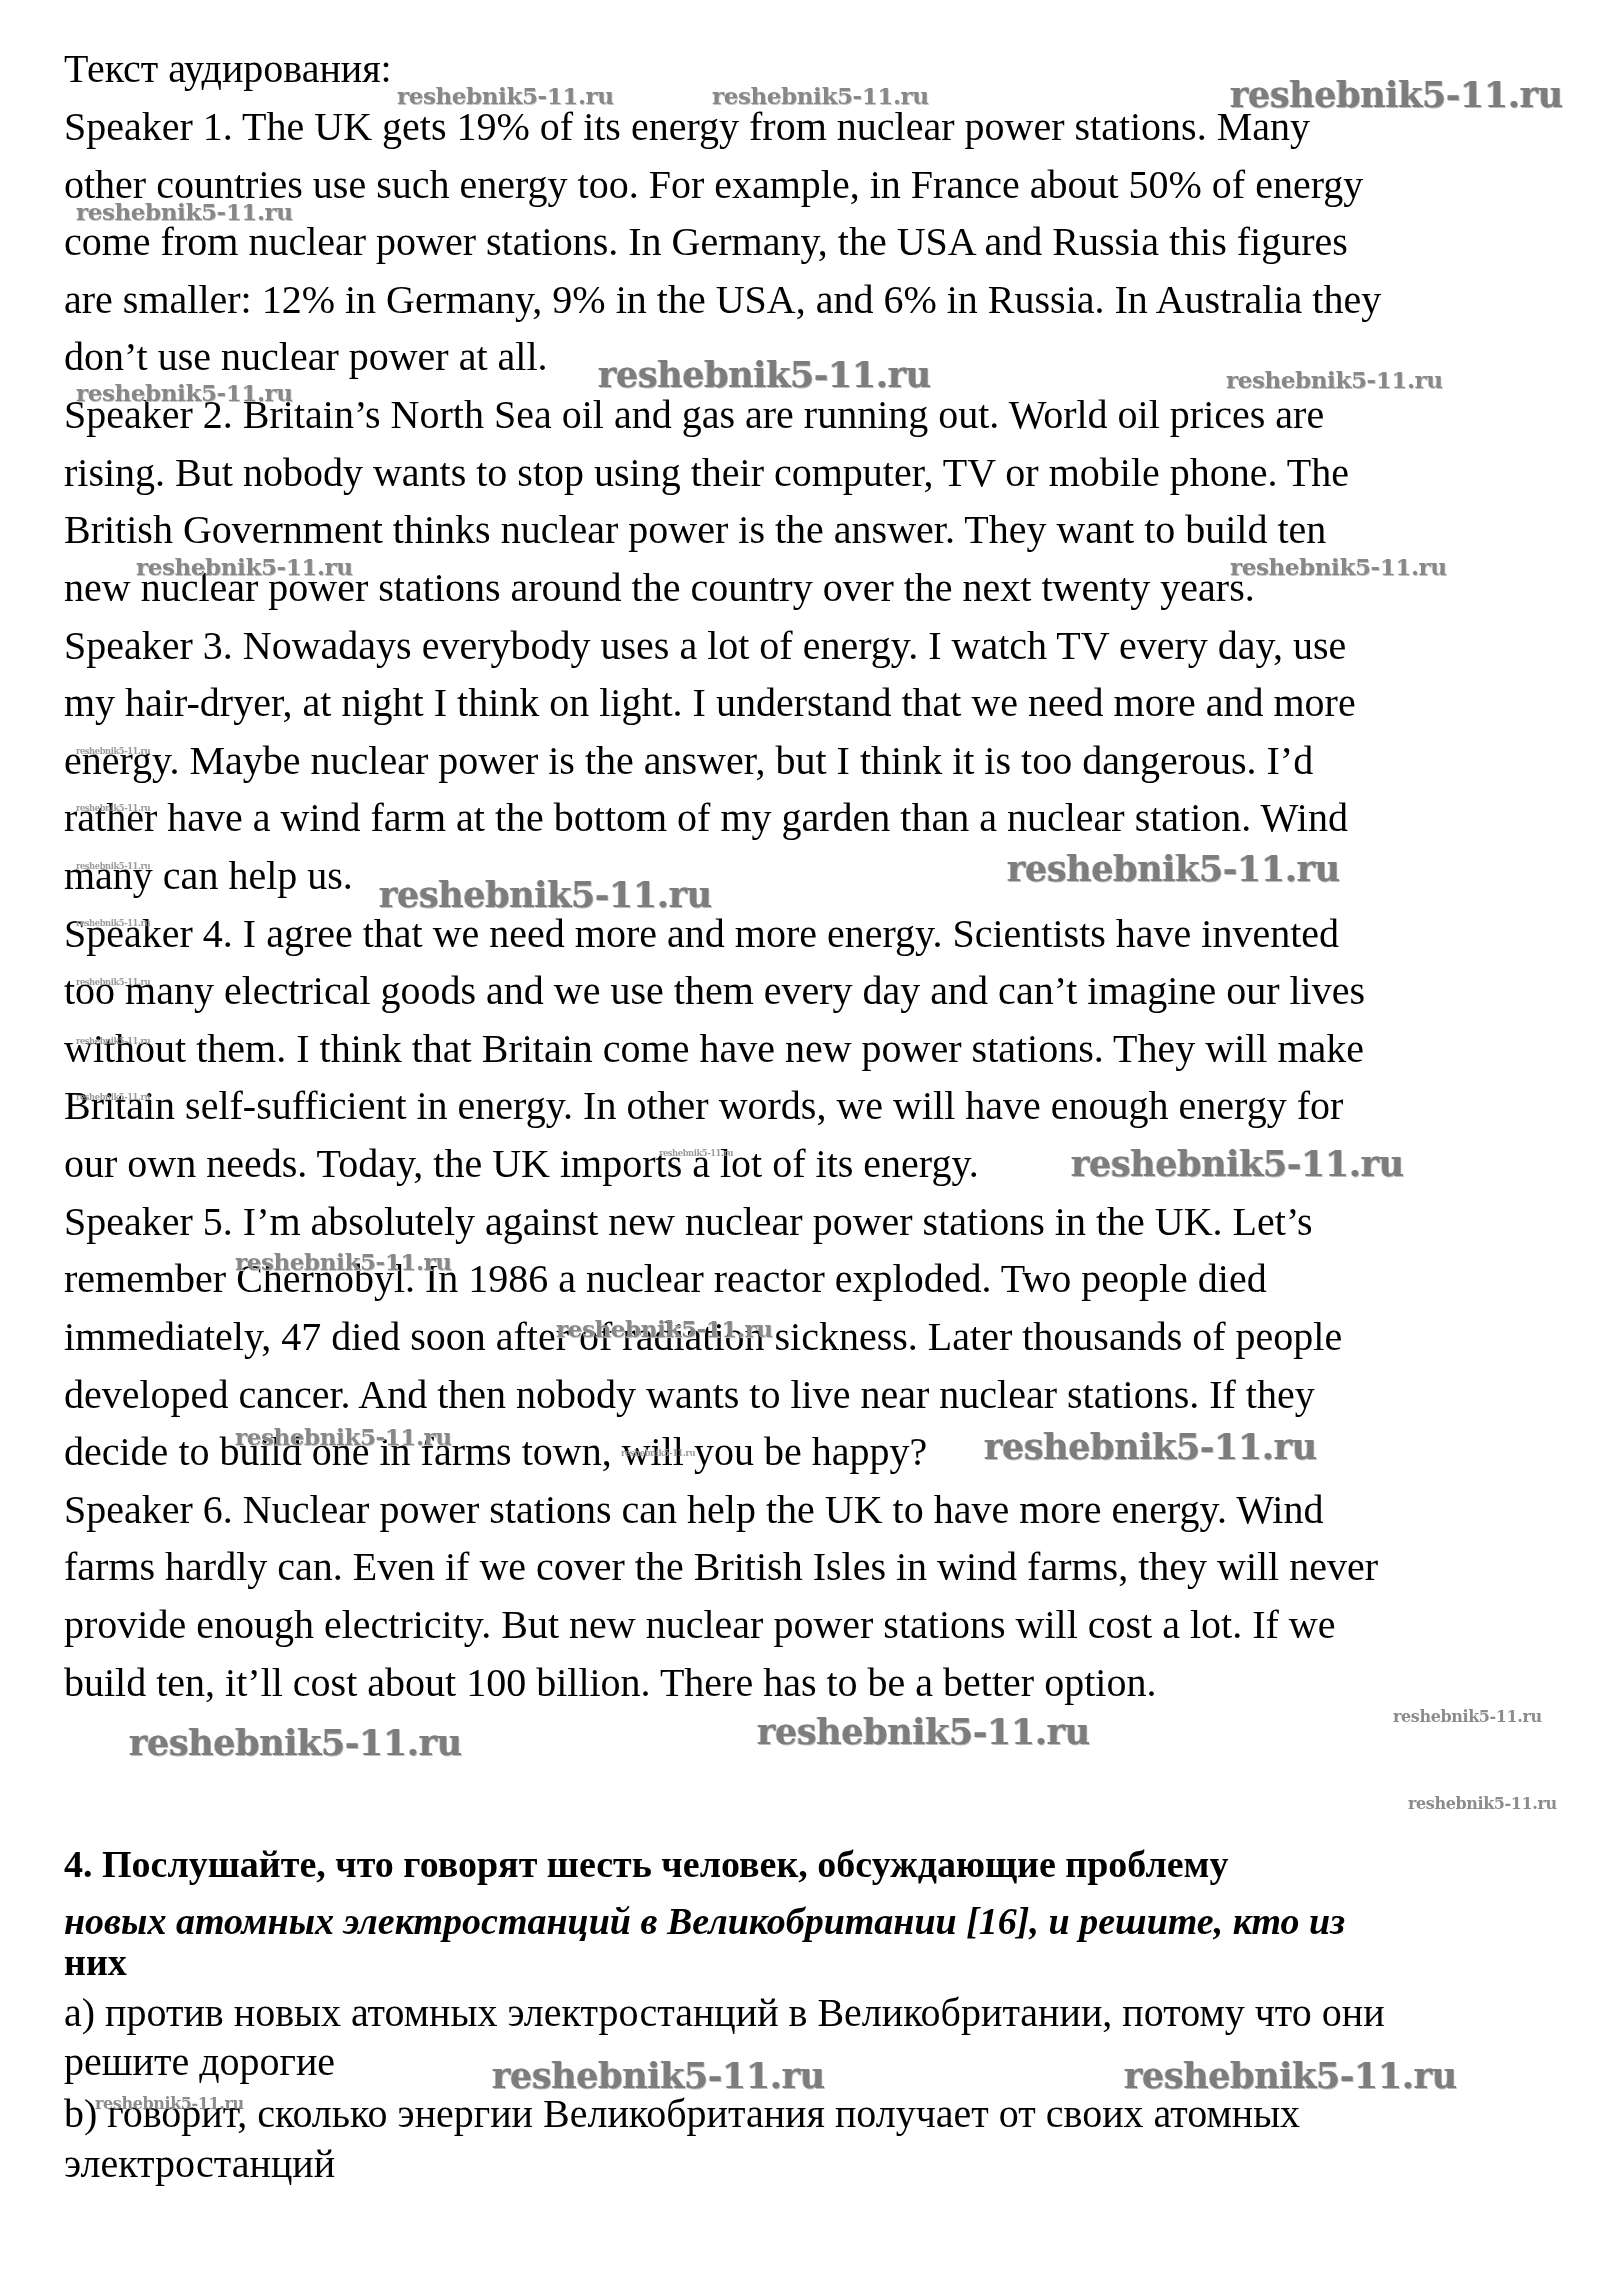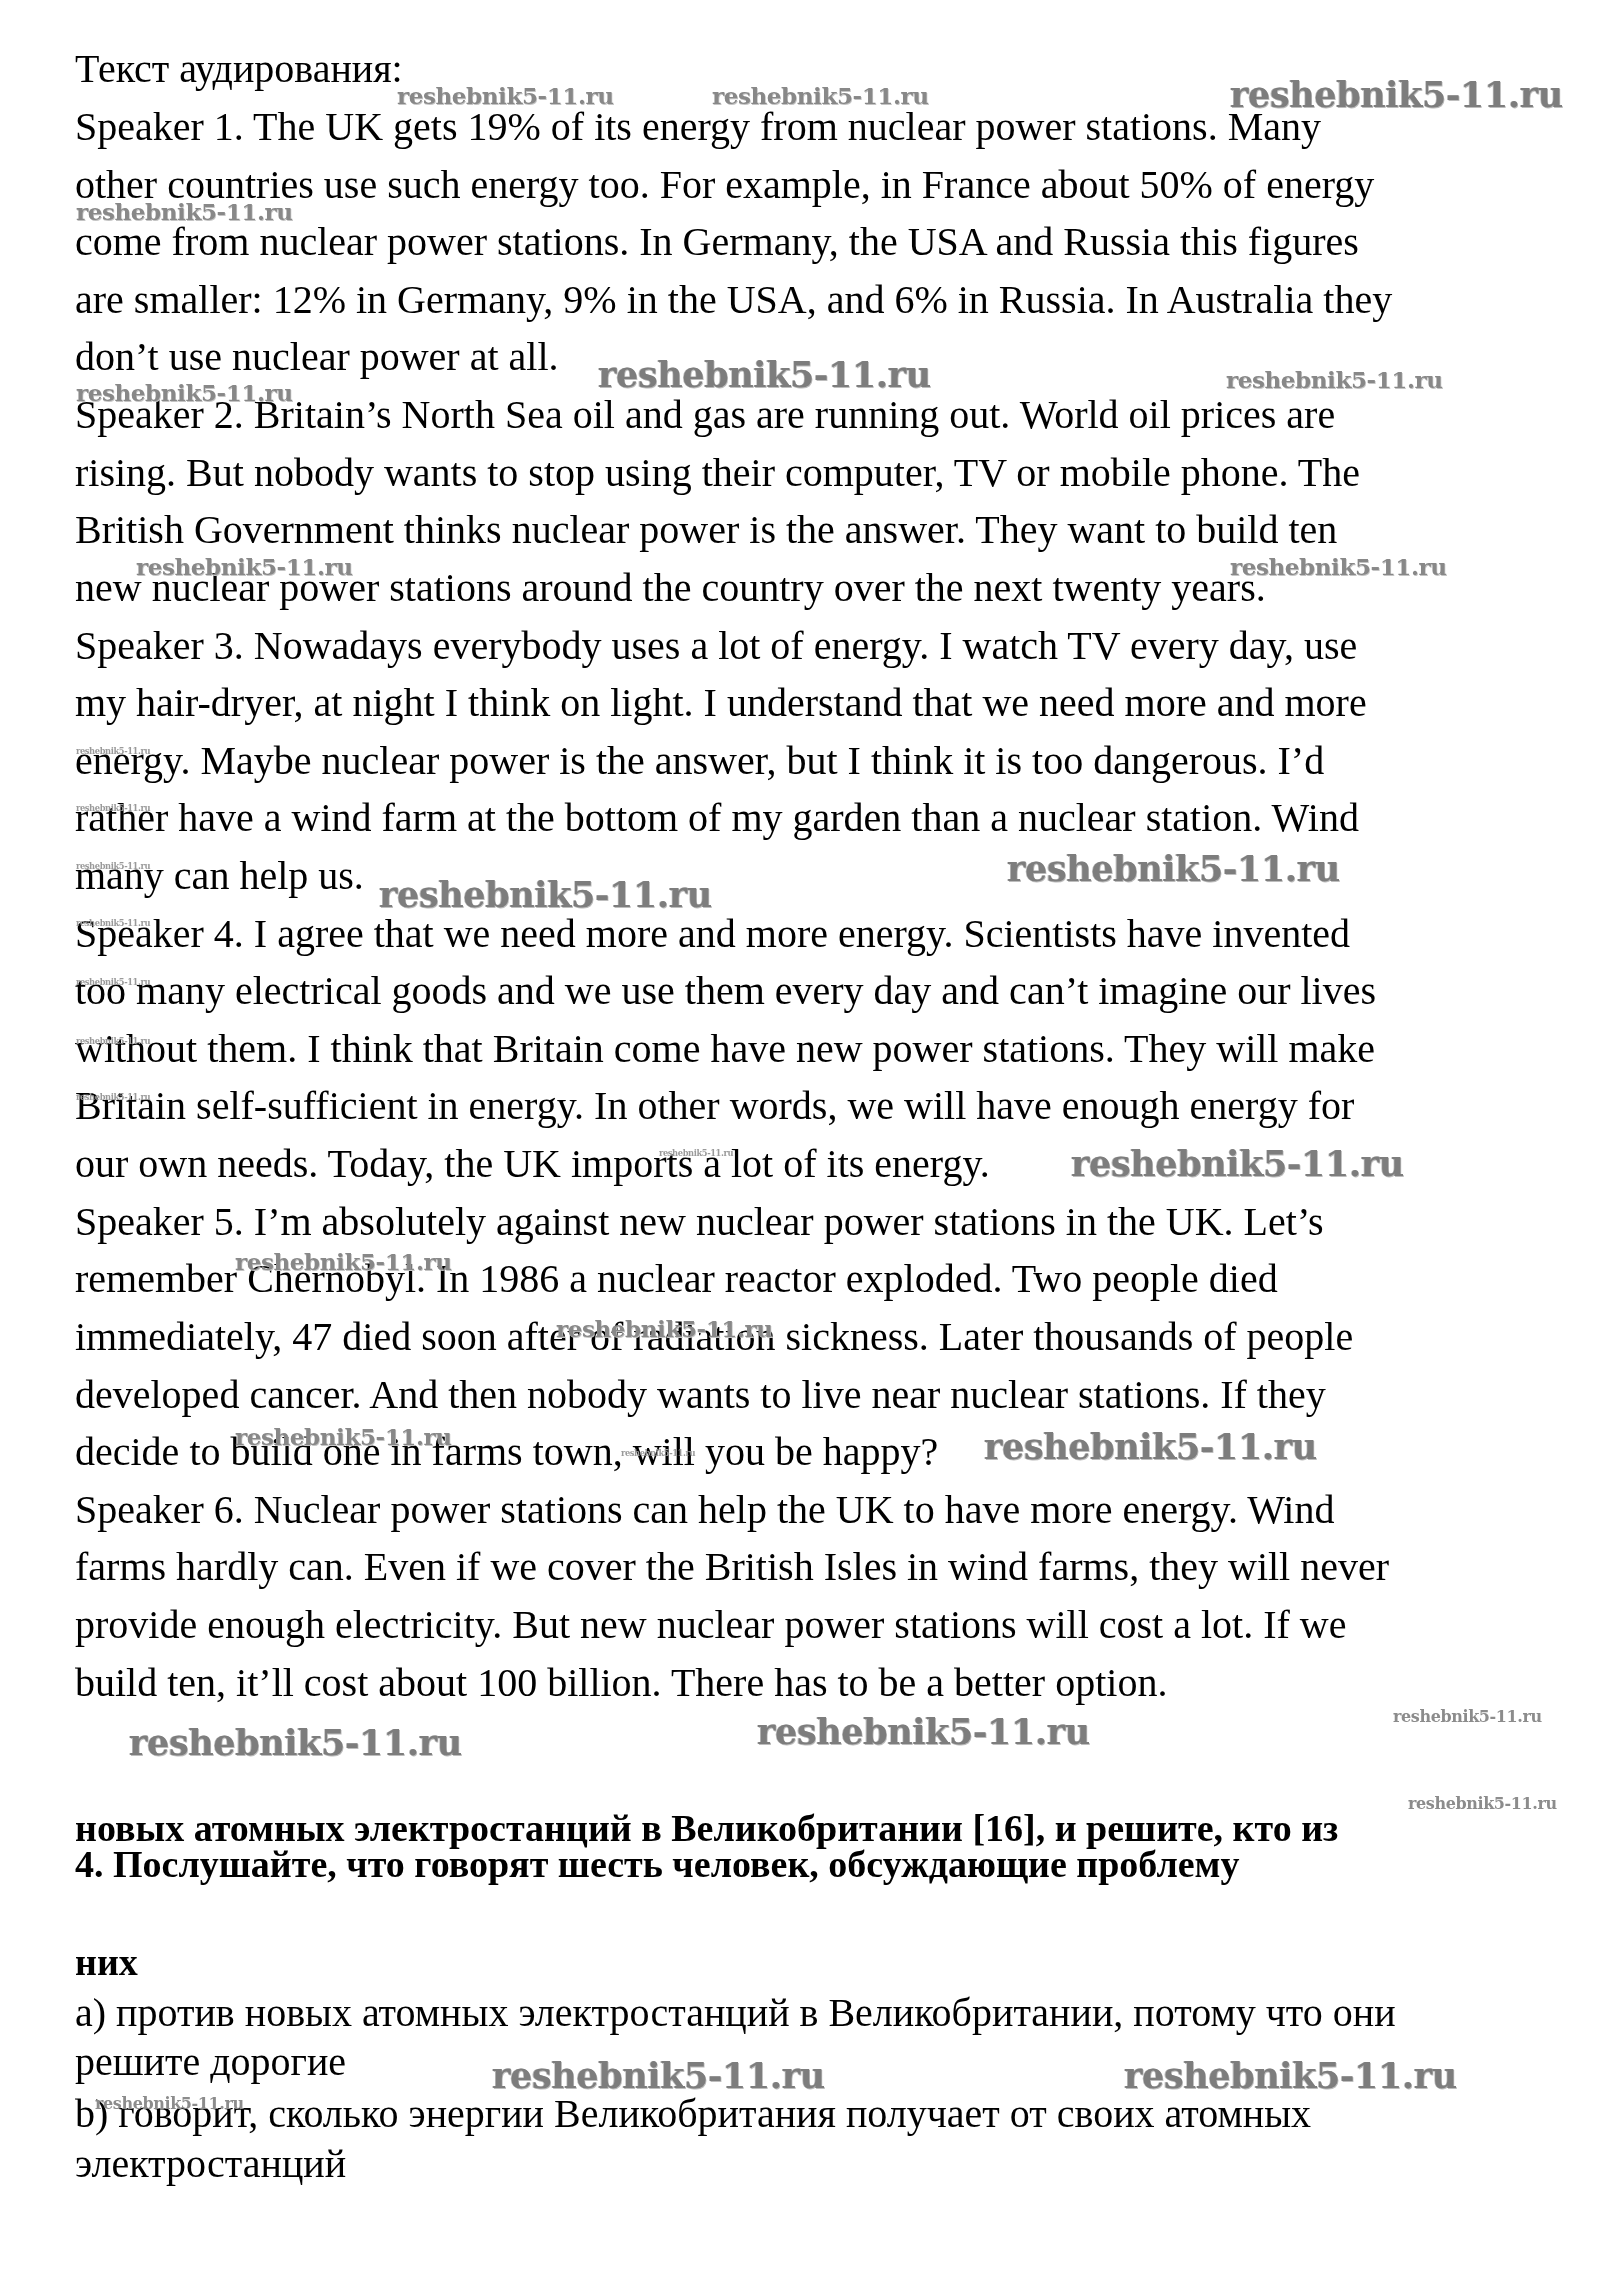--- a/index.html
+++ b/index.html
@@ -2,21 +2,21 @@
 <html style="font-size:12px"><head>
 <meta charset="utf-8">
 <style>
   html, body { margin: 0; padding: 0; background: #ffffff; }
   body { width: 1607px; height: 2295px; position: relative; overflow: hidden; }
   .page { position: absolute; left: 0; top: 0; width: 1607px; height: 2295px; background: #fff; }
   .line {
     position: absolute; left: 64px;
     font-family: "Liberation Serif", "DejaVu Serif", serif;
     font-size: 40px; line-height: 48px; height: 48px;
-    color: #000; white-space: nowrap; margin-left: 11px;
+    color: #000; white-space: nowrap;
   }
   .bold { font-weight: bold; font-size: 38px; }
   .wm {
     position: absolute; white-space: nowrap;
     font-family: "DejaVu Serif", "Liberation Serif", serif;
     font-weight: bold; color: #8a8a8a;
     letter-spacing: -0.4px;
   }
   .wm.lg { font-size: 35px; color: #7d7d7d; text-shadow: 0.8px 0.8px 0 #bdbdbd, -0.8px 0 0 #bdbdbd; }
   .wm.md { font-size: 23px; color: #888; text-shadow: 0.8px 0.8px 0 #c4c4c4; }
@@ -55,21 +55,21 @@
       <div class="line" style="top: 1371px;">developed cancer. And then nobody wants to live near nuclear stations. If they</div>
       <div class="line" style="top: 1428px;">decide to build one in farms town, will you be happy?</div>
       <div class="line" style="top: 1486px;">Speaker 6. Nuclear power stations can help the UK to have more energy. Wind</div>
       <div class="line" style="top: 1543px;">farms hardly can. Even if we cover the British Isles in wind farms, they will never</div>
       <div class="line" style="top: 1601px;">provide enough electricity. But new nuclear power stations will cost a lot. If we</div>
       <div class="line" style="top: 1659px;">build ten, it’ll cost about 100 billion. There has to be a better option.</div>
     </div>
 
   <div id="task">
       <div class="line bold" style="top: 1840px;">4. Послушайте, что говорят шесть человек, обсуждающие проблему</div>
-      <div class="line bold" style="top: 1804px;">новых атомных электростанций в Великобритании [16], и решите, кто из</div>
+      <div class="line bold" style="top: 1897px; font-style: italic;">новых атомных электростанций в Великобритании [16], и решите, кто из</div>
       <div class="line bold" style="top: 1938px;">них</div>
       <div class="line" style="top: 1989px;">a) против новых атомных электростанций в Великобритании, потому что они</div>
       <div class="line" style="top: 2038px;">решите дорогие</div>
       <div class="line" style="top: 2090px;">b) говорит, сколько энергии Великобритания получает от своих атомных</div>
       <div class="line" style="top: 2140px;">электростанций</div>
     </div>
 
   <div id="watermarks">
       <div class="wm md" style="left: 397px; top: 82px;">reshebnik5-11.ru</div>
       <div class="wm md" style="left: 712px; top: 82px;">reshebnik5-11.ru</div>

